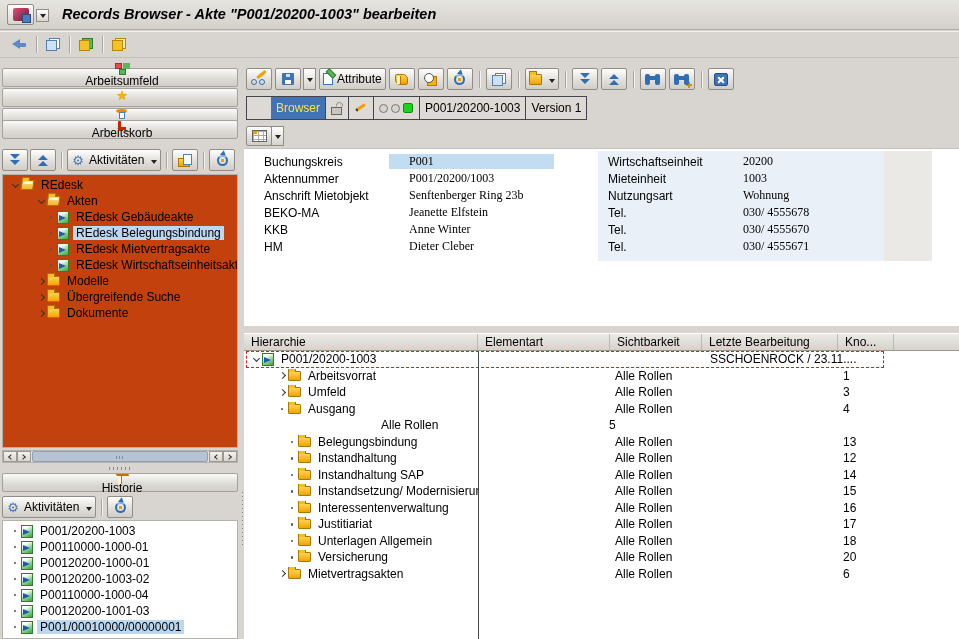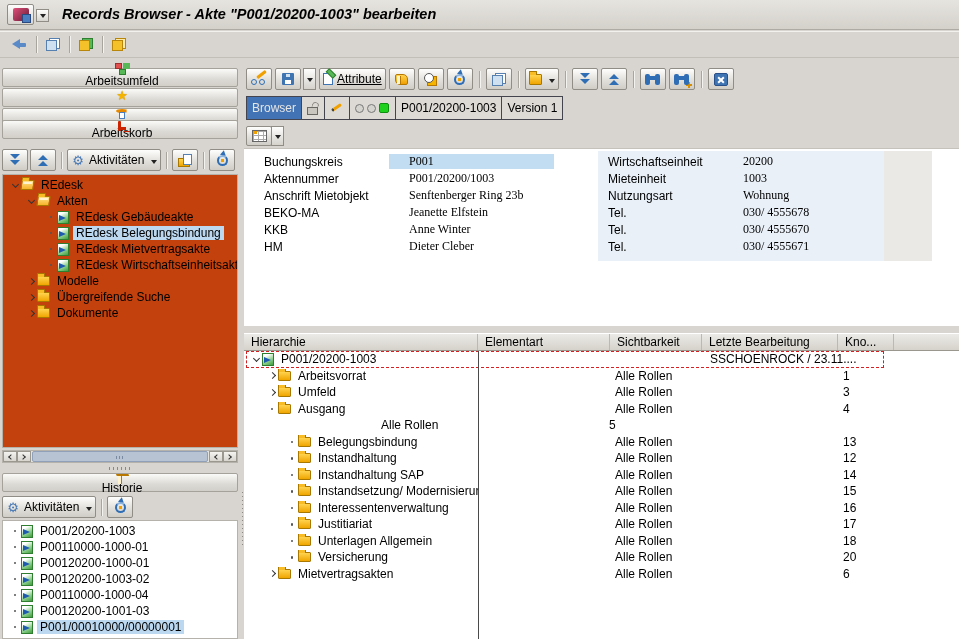--- a/index.html
+++ b/index.html
@@ -136,21 +136,21 @@
 
   
   .leftpanel { position:absolute; left:2px; top:62px; width:238px; height:577px; }
   .nav-btn { position:absolute; left:0; width:236px; height:19px; display:flex; align-items:center; gap:5px; padding-left:4px;
     background:linear-gradient(#fafaf8,#dcdad5 60%,#d2cfc9); border:1px solid #a5a29b; border-radius:2px;flex-direction:column; }
   .s-toolbar { position:absolute; left:0; top:86px; height:24px; display:flex; align-items:center; gap:2px; }
   .s-tree { position:absolute; left:0; top:112px; width:236px; height:274px; background:#c2410c; border:1px solid #b5b2ac; padding-top:2px; overflow:hidden; }
   .trow { display:flex; align-items:center; height:16px; white-space:nowrap; }
   .trow .tlabel { padding:0 3px; }
   .trow .tlabel.sel { background:#bcd8f0; }
-  .lvl0 { padding-left:6px; } .lvl1 { padding-left:22px; } .lvl2 { padding-left:42px; }
+  .lvl0 { padding-left:6px; } .lvl1 { padding-left:32px; } .lvl2 { padding-left:42px; }
   .exp { flex:0 0 12px; width:12px; height:12px; display:flex; align-items:center; justify-content:center; }
   .exp i { width:5px; height:5px; border-right:1.6px solid #333; border-bottom:1.6px solid #333; display:block; }
   .exp.open i { transform:rotate(45deg); margin-top:-2px; }
   .exp.closed i { transform:rotate(-45deg); }
   .exp.leaf i { width:2.5px; height:2.5px; border:none; background:#555; border-radius:50%; }
   .gap4 { width:4px; flex:0 0 4px; }
 
   .s-hscroll { position:absolute; left:0; top:388px; width:236px; height:13px; display:flex; align-items:center; background:#e4e2dd; border:1px solid #b5b2ac; }
   .sb-btn { width:14px; height:11px; display:flex; align-items:center; justify-content:center; background:linear-gradient(#f4f3f0,#d8d5cf); border:1px solid #9a988f; }
   .sb-btn i { width:4px; height:4px; border-right:1.5px solid #333; border-bottom:1.5px solid #333; display:block; }
@@ -161,25 +161,25 @@
   .s-split { position:absolute; left:0; top:403px; width:236px; height:7px; display:flex; align-items:center; justify-content:center; }
   .s-split::after { content:""; width:22px; height:3px; background:repeating-linear-gradient(90deg,#8a8880 0 1px, transparent 1px 4px); }
   .s-historie { position:absolute; left:0; top:411px; }
   .s-htoolbar { position:absolute; left:0; top:433px; height:24px; display:flex; align-items:center; gap:2px; }
   .s-hlist { position:absolute; left:0; top:458px; width:236px; height:119px; background:#fff; border:1px solid #b5b2ac; padding-top:2px; overflow:hidden; }
   .v-grip { position:absolute; right:-4px; top:430px; width:4px; height:56px;
     background:repeating-linear-gradient(#8a8880 0 1px, transparent 1px 4px); background-size:1px 100%; background-position:center; background-repeat:no-repeat; }
 
   
   .rightpanel { position:absolute; left:244px; top:62px; width:715px; height:577px; background:#d8d5d0; }
-  .r-tb1 { position:absolute; left:2px; top:4px; height:26px; display:flex; align-items:center; gap:3px;text-decoration:underline; }
+  .r-tb1 { position:absolute; left:2px; top:4px; height:26px; display:flex; align-items:center; gap:3px; }
   .r-tb2 { position:absolute; left:2px; top:34px; height:24px; display:flex; align-items:stretch; border:1px solid #44444e; background:#dddad5; }
   .seg { display:flex; align-items:center; justify-content:center; gap:2px; padding:0 5px; border-left:1px solid #44444e; white-space:nowrap; }
   .seg:first-child { border-left:none; }
-  .seg.browser { background:#4273b4; color:#e5e5e5; min-width:50px; }
+  .seg.browser { background:#4273b4; color:#fde047; min-width:50px;margin-left:24px; }
   .r-tb3 { position:absolute; left:2px; top:62px; height:24px; display:flex; align-items:center; }
   .r-details { position:absolute; left:0; top:86px; width:715px; height:178px; background:#fff; border-top:1px solid #c5c2bc; }
   .blue-panel { position:absolute; left:354px; top:2px; width:330px; height:110px; background:#e9f0f8; }
   .gray-strip { position:absolute; left:640px; top:2px; width:48px; height:110px; background:#ebe9e6; }
   .dcol { position:absolute; top:4px; }
   .dcol.left { left:20px; } .dcol.right { left:364px; }
   .drow { display:flex; align-items:center; height:17px; white-space:nowrap; }
   .dcol.left .dlabel { width:125px; } .dcol.right .dlabel { width:115px; }
   .dvalue { padding:0 20px; min-height:15px; display:flex; align-items:center;font-family:Liberation Serif, serif; }
   .dvalue.hl { background:#c2ddf2; width:165px; }

